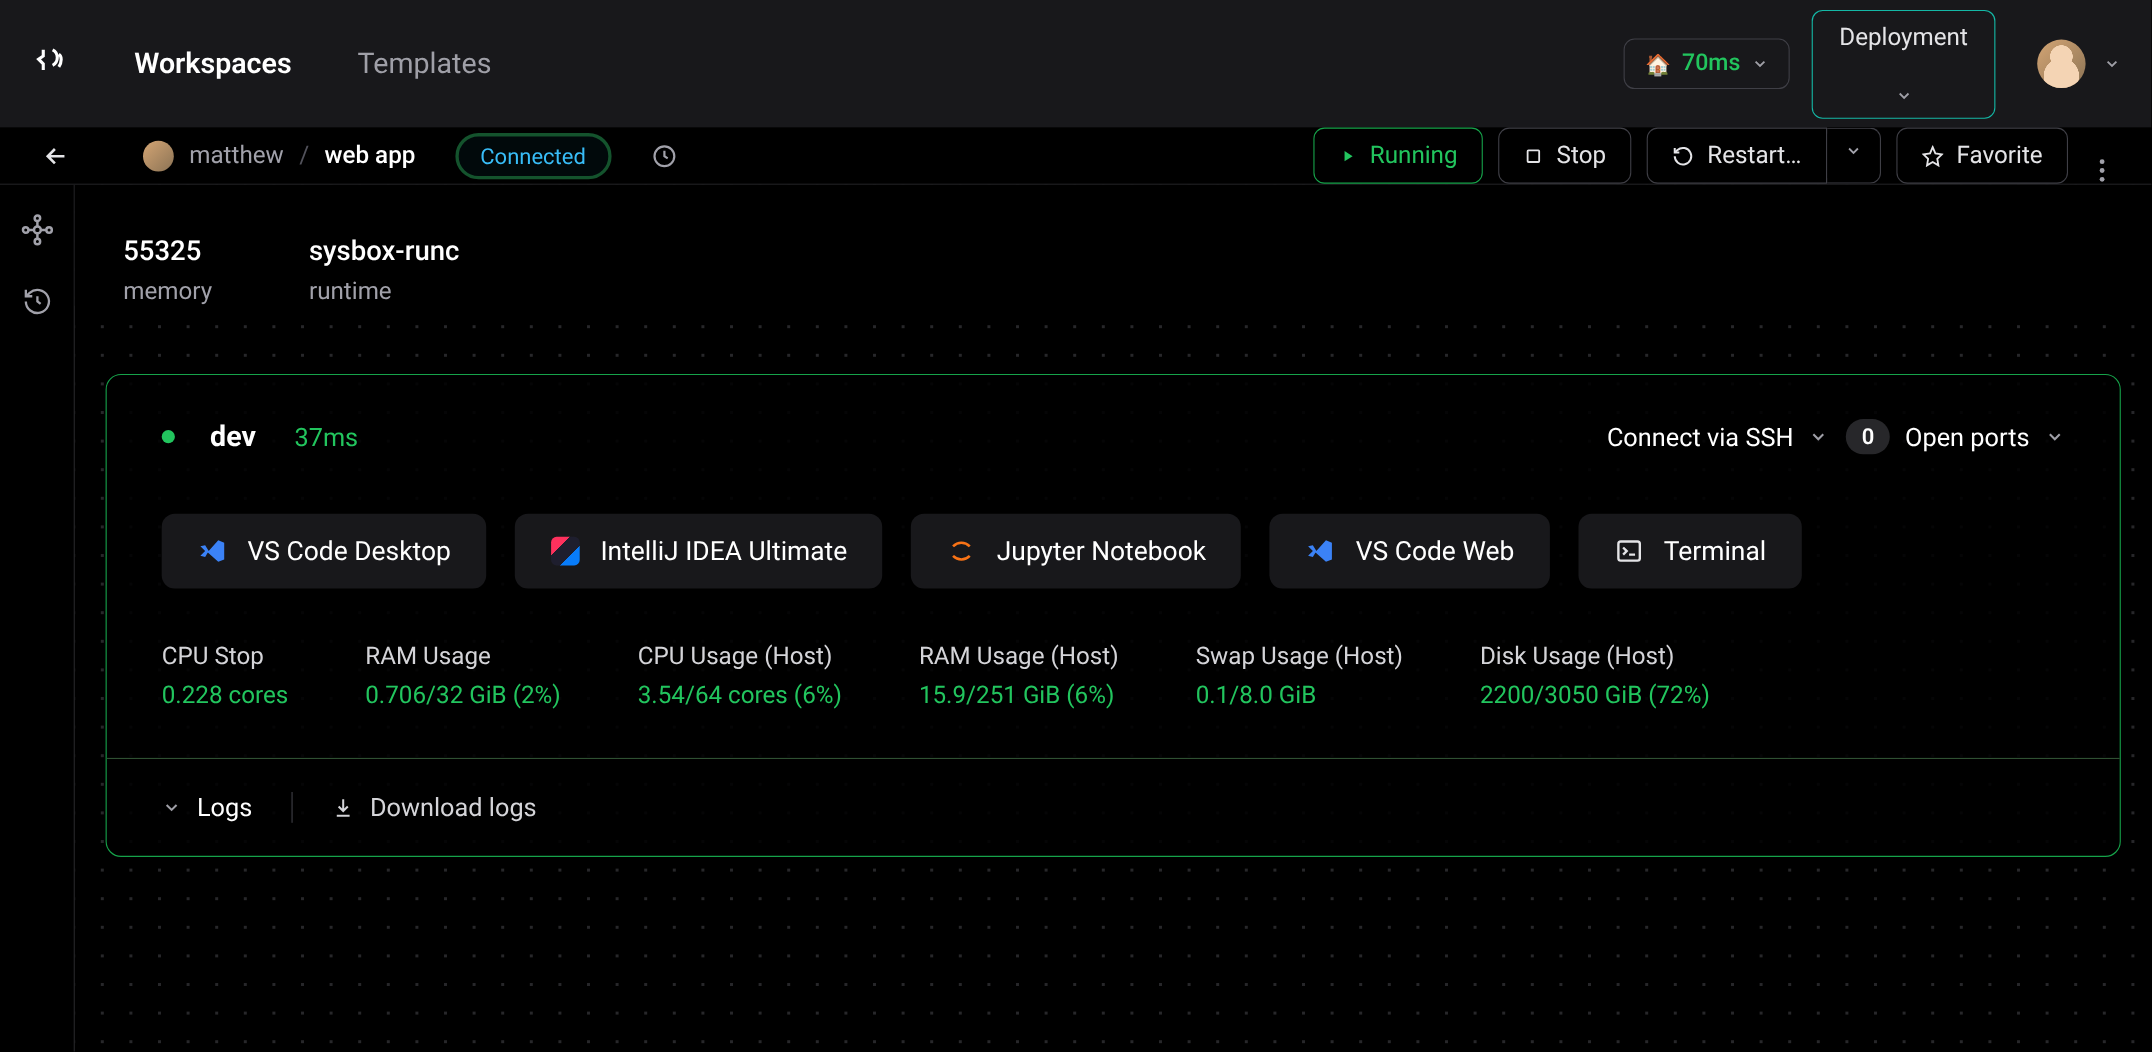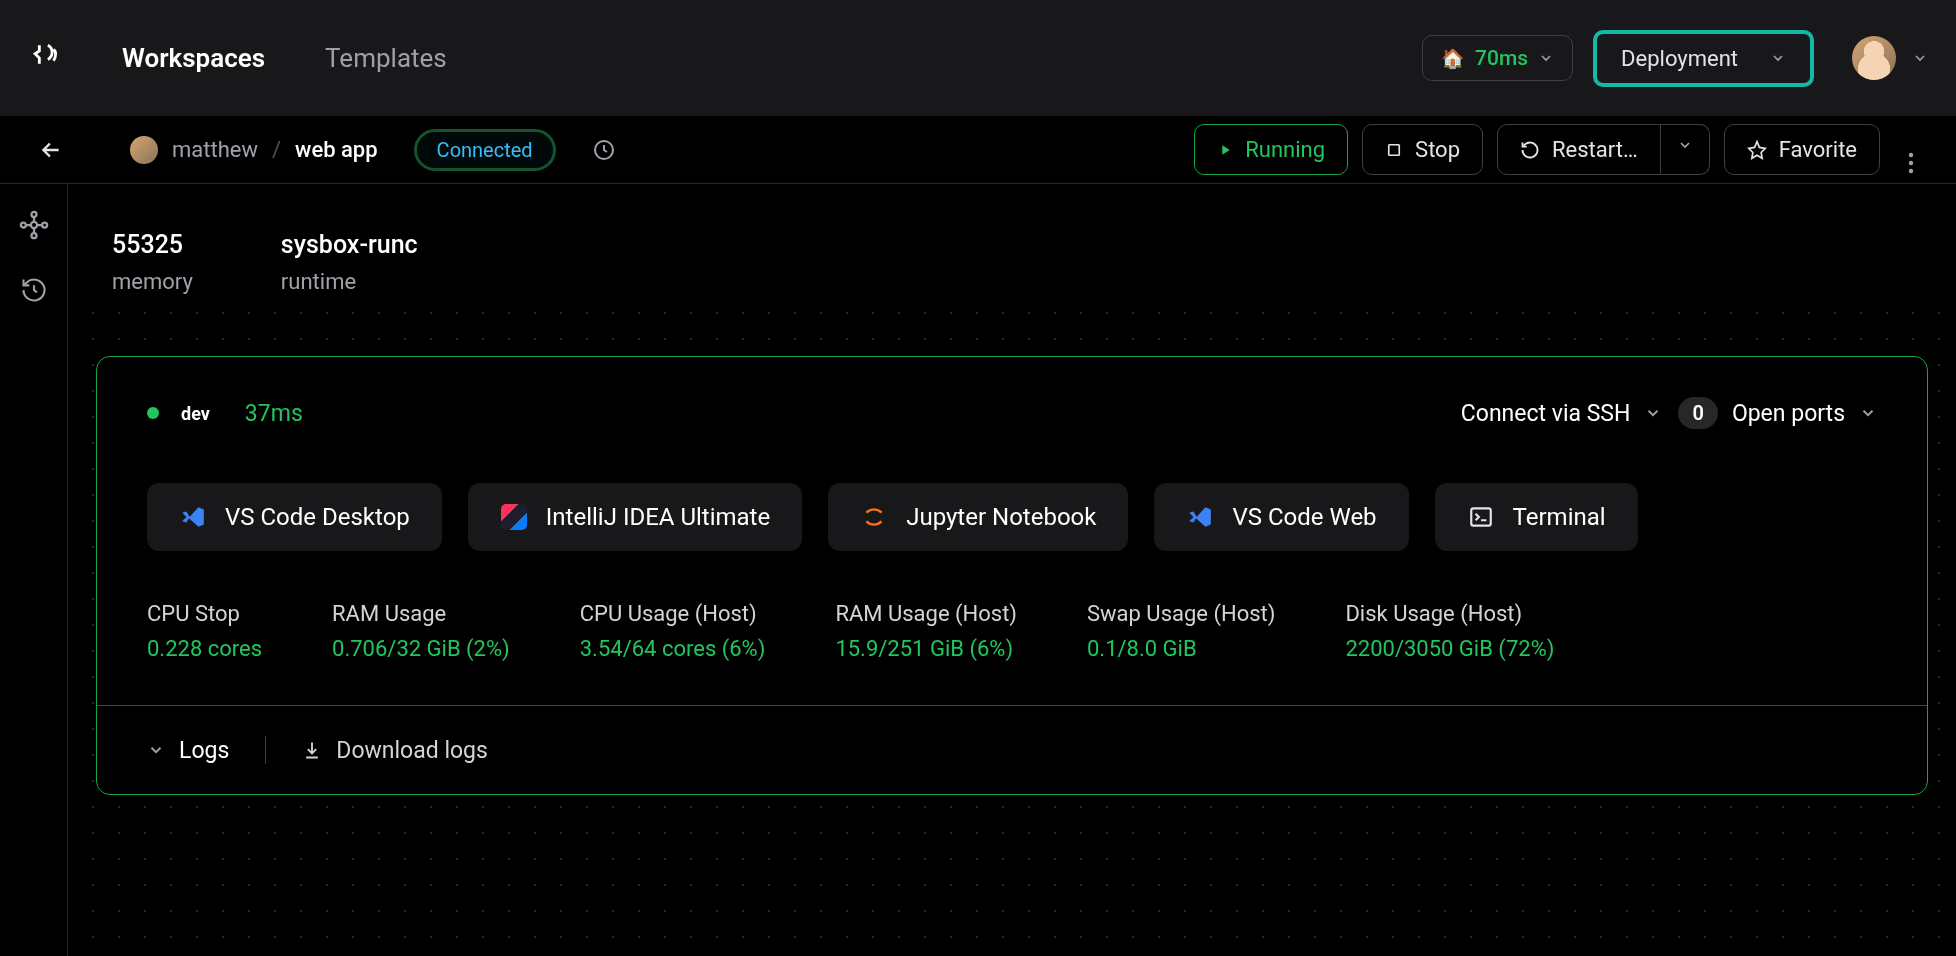--- a/index.html
+++ b/index.html
@@ -31,31 +31,31 @@
   .topnav-links .inactive { color: #9f9fa7; }
   .topnav-right { margin-left: auto; display:flex; align-items:center; gap:20px; }
   .latency-pill {
     display:flex; align-items:center; gap:10px;
     border:1px solid #3f3f46; border-radius:10px;
     padding:10px 18px; background:#18181b;
   }
   .latency-pill .lat-val { color:#22c55e; font-weight:500; font-size:21px; }
   .deployment-pill {
     display:flex; align-items:center; gap:32px;
-    border:4px solid #14b8a6; border-radius:10px;
-    padding:12px 24px; font-size:22px; color:#e4e4e7;
+    border:1px solid #14b8a6; border-radius:10px;
+    padding:12px 24px; font-size:22px; color:#e4e4e7;flex-direction:column;
   }
   .avatar-group { display:flex; align-items:center; gap:16px; margin-left:18px; }
   .avatar { width:44px; height:44px; border-radius:50%; background:linear-gradient(135deg,#d4a574,#8b7355); position:relative; overflow:hidden; }
   .avatar::after{content:"";position:absolute;inset:0;background:radial-gradient(circle at 50% 35%, #f4d4b4 28%, transparent 29%), radial-gradient(circle at 50% 75%, #f4d4b4 40%, transparent 41%);}
   .chev { color:#9f9fa7; }
 
   
   .subbar {
-    height: 68px;
+    height: 52px;
     background:#000;
     border-bottom:1px solid #27272a;
     display:flex; align-items:center;
     padding:0 28px;
     gap:20px;
   }
   .back-arrow { color:#e4e4e7; padding:6px 10px; }
   .crumb { display:flex; align-items:center; gap:14px; margin-left:36px; }
   .crumb .avatar-sm { width:28px;height:28px;border-radius:50%;background:linear-gradient(135deg,#d4a574,#8b7355); }
   .crumb .user { color:#a1a1aa; font-size:22px; }
@@ -105,21 +105,21 @@
     margin:62px 28px 0 28px;
     border:1px solid #16a34a;
     border-radius:14px;
     background:rgba(0,0,0,0.85);
   }
   .card-head {
     display:flex; align-items:center; padding:40px 50px 20px 50px;
     gap:22px;
   }
   .dot-green { width:12px;height:12px;border-radius:50%;background:#22c55e; }
-  .card-title { font-size:18px; font-weight:700; }
+  .card-title { font-size:26px; font-weight:700;margin-left:10px; }
   .card-lat { color:#22c55e; font-size:23px; margin-left:13px; }
   .card-head-right { margin-left:auto; display:flex; align-items:center; gap:16px; }
   .dd { display:flex; align-items:center; gap:14px; font-size:23px; color:#fff; }
   .count-pill { background:#27272a; border-radius:999px; padding:4px 14px; font-size:20px; font-weight:600; }
 
   .apps-row { display:flex; gap:26px; padding:34px 50px 10px 50px; flex-wrap:wrap; }
   .app-btn {
     display:flex; align-items:center; gap:18px;
     background:#18181b; border-radius:12px;
     padding:20px 32px; font-size:24px; color:#fff;

